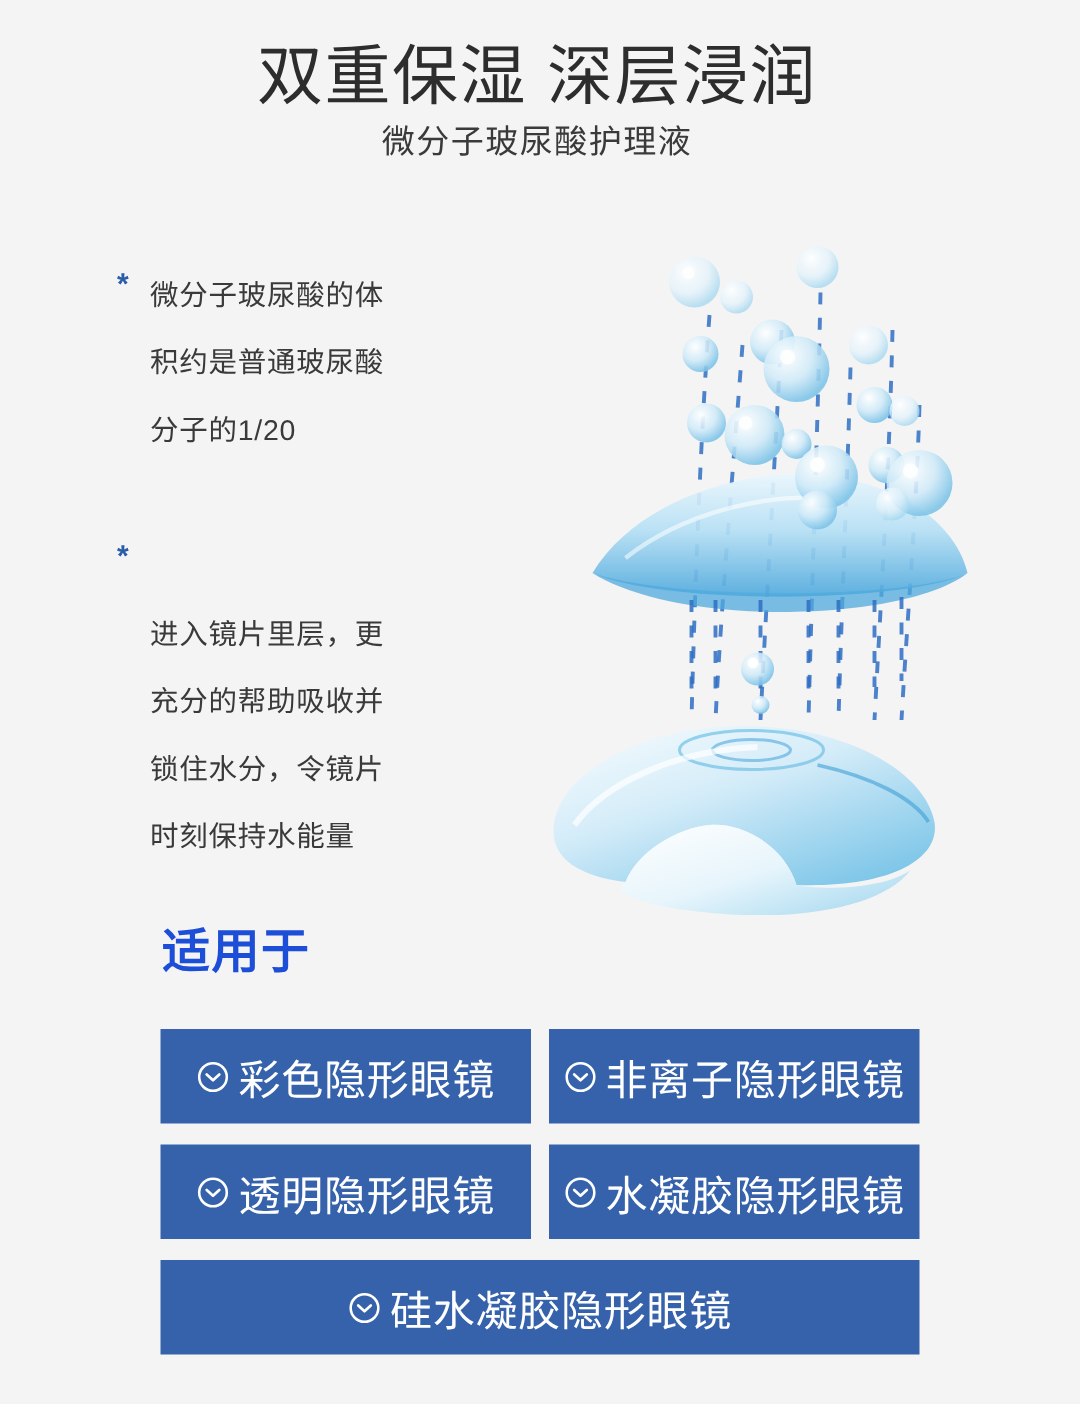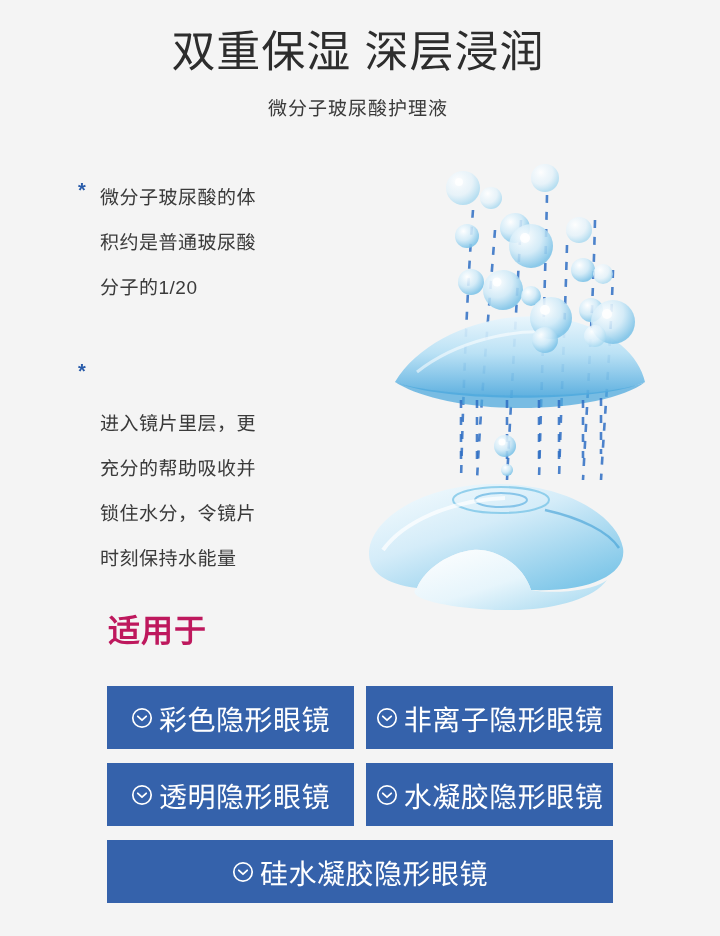--- a/index.html
+++ b/index.html
@@ -33,22 +33,21 @@
   }
   .main-title {
     font-size: 44px;
     line-height: 56px;
     color: #2d2d2d;
     letter-spacing: 1px;
     font-weight: 400;
     white-space: pre;
   }
   .sub-title {
-    margin-top: 14px;
-    font-size: 19px;
+    font-size: 22px;
     line-height: 30px;
     color: #3a3a3a;
     letter-spacing: 1px;
     font-weight: 400;
   }
 
   
   .bullets {
     position: absolute;
     left: 78px;
@@ -88,24 +87,23 @@
   }
   .illustration svg { display: block; }
 
   
   .section-heading {
     position: absolute;
     left: 108px;
     top: 612px;
     font-size: 32px;
     line-height: 44px;
-    color: #be185d;
+    color: #1d4ed8;
     font-weight: 700;
     letter-spacing: 1px;
-    font-family: Liberation Mono, monospace;
   }
 
   
   .tags {
     position: absolute;
     left: 107px;
     top: 686px;
     width: 506px;
     display: flex;
     flex-wrap: wrap;

